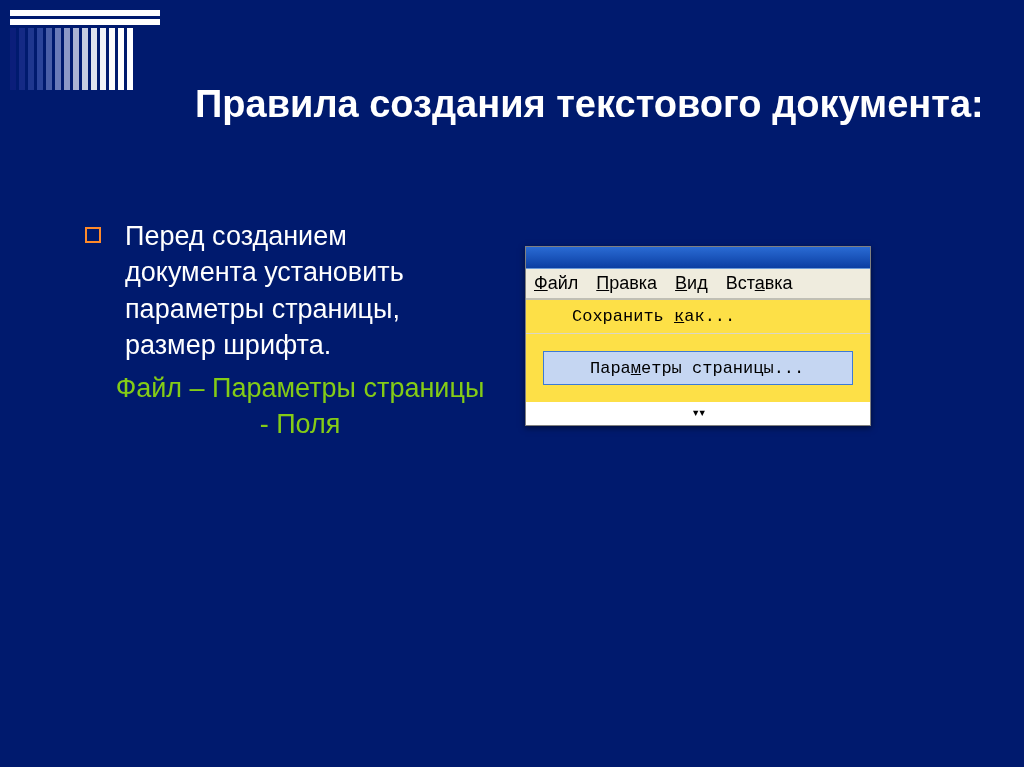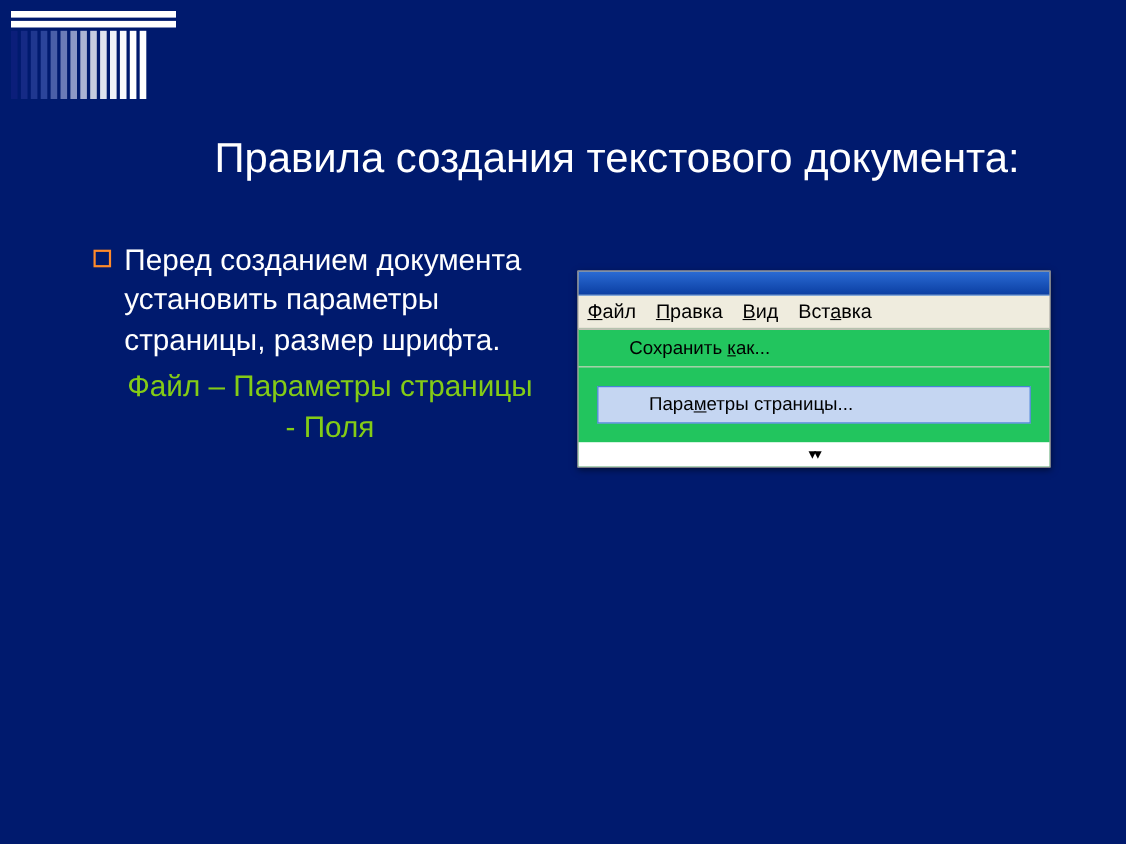--- a/index.html
+++ b/index.html
@@ -46,39 +46,38 @@
     .vb11 { background: #f0f2f8; }
     .vb12 { background: #fafafc; }
     .vb13 { background: #ffffff; }
     .vb14 { background: #ffffff; }
     .title {
       position: absolute;
       top: 82px;
       left: 195px;
       color: #fff;
       font-size: 38px;
-      font-weight: normal;
+      font-weight: bold;
       line-height: 1.2;
-      margin-top: 40px;
     }
     .body-wrap {
       position: absolute;
       top: 218px;
       left: 85px;
       right: 60px;
       display: flex;
       gap: 40px;
     }
     .left-col {
       width: 400px;
     }
     .bullet-row {
       display: flex;
       align-items: flex-start;
-      gap: 12px;
+      gap: 24px;
     }
     .bullet-square {
       display: inline-block;
       width: 16px;
       height: 16px;
       border: 2px solid #ff8a2a;
       flex-shrink: 0;
       margin-top: 9px;
     }
     .body-text {
@@ -92,21 +91,21 @@
       line-height: 1.35;
       text-align: center;
       margin-top: 6px;
       margin-left: 30px;
     }
     .right-col {
       flex: 1;
       margin-top: 28px;
     }
     .word-widget {
-      width: 430px;
+      width: 346px;
       background: #ece9d8;
       border: 1px solid #808080;
       box-shadow: 0 2px 6px rgba(0,0,0,0.5);
     }
     .titlebar {
       height: 22px;
       background: linear-gradient(#2a6bd4, #0b3ea2);
       border-bottom: 1px solid #6a99d8;
     }
     .menubar {
@@ -115,23 +114,23 @@
       padding: 4px 8px;
       display: flex;
       gap: 18px;
       font-family: Tahoma, Arial, sans-serif;
       font-size: 18px;
       color: #000;
     }
     .menu-item { text-decoration: none; }
     .menu-item u { text-decoration: underline; }
     .dropdown {
-      background: #22c55e;
+      background: #fde047;
       border-top: 1px solid #c0bfb4;
-      font-family: Liberation Sans, sans-serif;
+      font-family: Liberation Mono, monospace;
       font-size: 17px;
       color: #000;
     }
     .dd-row {
       display: flex;
       align-items: center;
       padding: 5px 10px 5px 6px;
       border-bottom: 1px solid #d9d6c7;
       height: 34px;
     }

